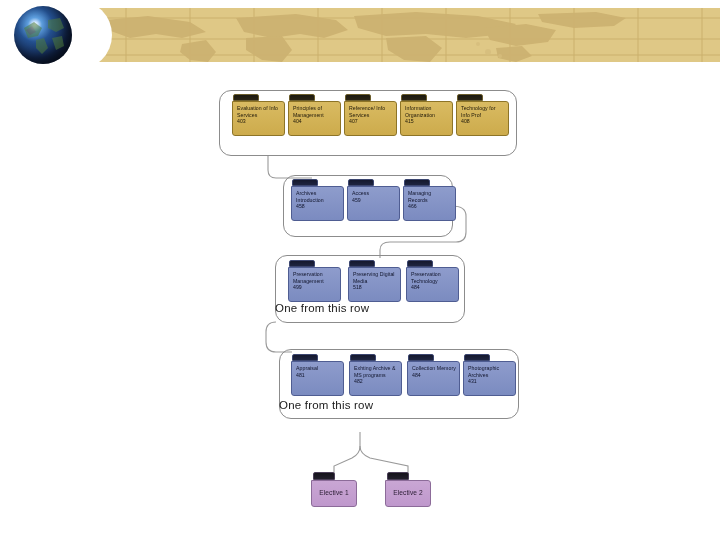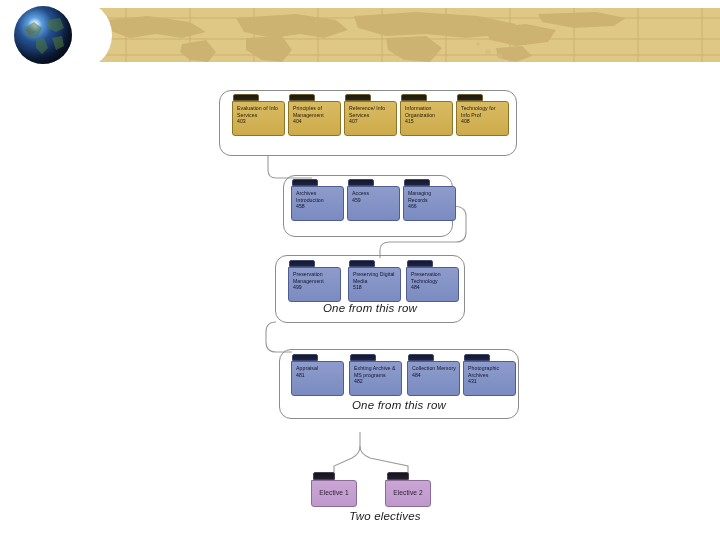--- a/index.html
+++ b/index.html
@@ -78,26 +78,25 @@
   .group-box {
     position: absolute;
     box-sizing: border-box;
     border: 1px solid #8c8c8c;
     border-radius: 12px;
     background: transparent;
   }
 
   .group-caption {
     position: absolute;
-    text-align: center;
+    text-align: left;
     color: #1a1a1a;
     font-size: 11.5px;
     letter-spacing: 0.2px;
     white-space: nowrap;
-    font-style: italic;
   }
 
   
   .folder {
     position: absolute;
     width: 53px;
   }
   .folder-tab {
     position: relative;
     width: 26px;
@@ -381,15 +380,14 @@
   <div class="elective" style="left:311px; top:402px;">
     <div class="folder-tab"></div>
     <div class="folder-body">Elective 1</div>
   </div>
 
   <div class="elective" style="left:385px; top:402px;">
     <div class="folder-tab"></div>
     <div class="folder-body">Elective 2</div>
   </div>
 
-  <div class="group-caption" style="left:285px; top:440px; width:200px;">Two electives</div>
 
 </div>
 
 </body></html>

